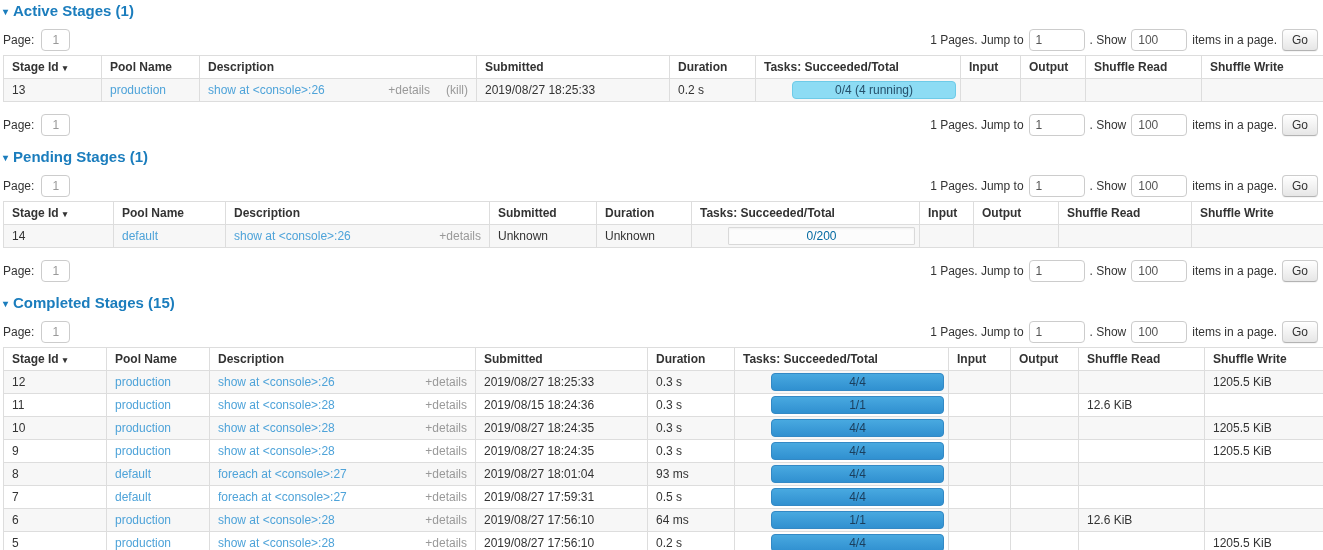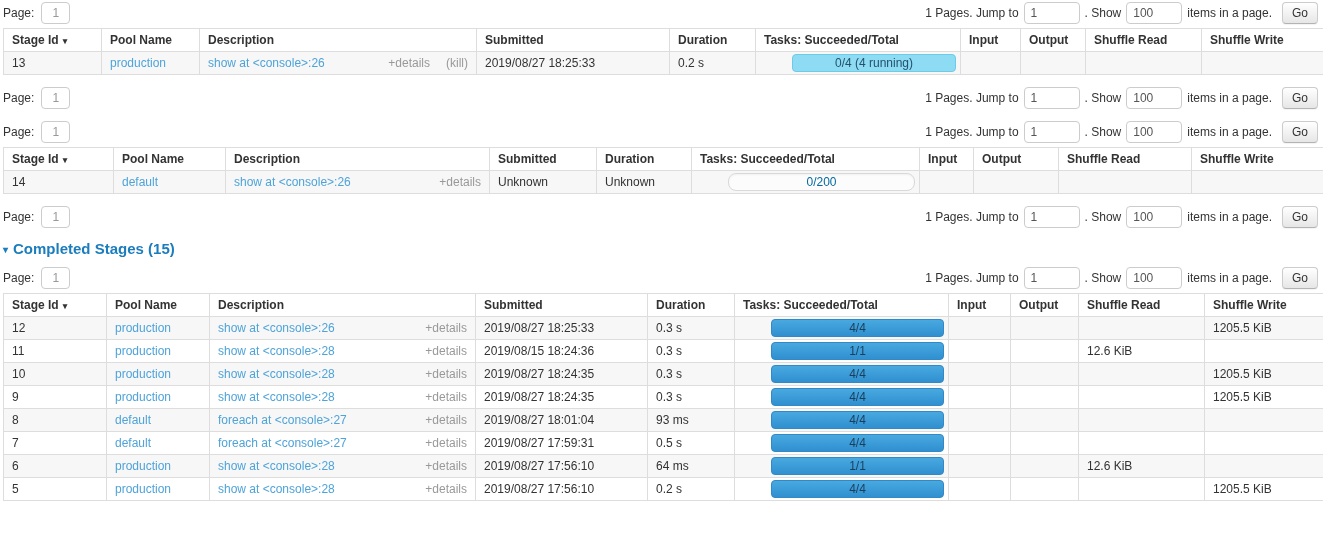--- a/index.html
+++ b/index.html
@@ -44,21 +44,20 @@
     padding: 2px 6px;
     font-size: 12px;
     color: #555;
     height: 16px;
     background: #fff;
   }
   .page-input { width: 15px; text-align: center; color: #999; }
   .jump-input, .show-input { width: 42px; }
   .go-btn {
     font-family: "Liberation Sans", sans-serif;
-    margin-left: 5px;
     padding: 3px 9px;
     font-size: 12px;
     color: #333;
     background: linear-gradient(#ffffff, #e6e6e6);
     border: 1px solid #ccc;
     border-bottom-color: #b3b3b3;
     border-radius: 4px;
     cursor: pointer;
     box-shadow: inset 0 1px 0 rgba(255,255,255,.2), 0 1px 1px rgba(0,0,0,.05);
   }
@@ -78,21 +77,21 @@
   }
   .tbl th { font-weight: bold; color: #333; background: #fff; }
   .tbl tbody tr:nth-child(odd) { background: #f7f7f7; }
   .tbl tbody tr:nth-child(even) { background: #fff; }
   .sort-arrow { font-size: 9px; margin-left: 4px; }
   a.cell-link { color: #4ea3d9; text-decoration: none; cursor: pointer; }
   .desc-wrap { display: flex; align-items: center; }
   .desc-details { margin-left: auto; color: #999; cursor: pointer; }
   .desc-kill { margin-left: 16px; color: #999; cursor: pointer; }
   td.tasks-cell { padding: 2px 4px; }
-  .progress { height: 18px; border-radius: 8px; margin-left: 32px; }
+  .progress { height: 18px; border-radius: 1px; margin-left: 32px; }
   .progress.empty {
     background: #fcfcfc;
     border: 1px solid #d9d9d9;
     box-shadow: inset 0 1px 2px rgba(0,0,0,.05);
     height: 16px;
   }
   .progress.empty .bar-label {
     display: block;
     text-align: center;
     line-height: 16px;
@@ -115,20 +114,21 @@
     background: #8ddcf4;
     border: 1px solid #6ecbe8;
     color: #25506b;
   }
 </style>
 </head>
 <body>
 
 <div id="app">
     <div class="section">
+      <div class="section-title"><span class="arrow">▾</span><span>Active Stages (1)</span></div>
       <div class="pagination-row top">
         <div class="page-group">
           <span>Page:</span>
           <input class="txt-in page-input" value="1" style="">
         </div>
         <div class="pager-controls">
           <span>1 Pages. Jump to</span>
           <input class="txt-in jump-input" value="1" style="">
           <span>. Show</span>
           <input class="txt-in show-input" value="100" style="">
@@ -197,20 +197,21 @@
           <span>1 Pages. Jump to</span>
           <input class="txt-in jump-input" value="1" style="">
           <span>. Show</span>
           <input class="txt-in show-input" value="100" style="">
           <span>items in a page.</span>
           <button class="go-btn">Go</button>
         </div>
       </div>
     </div>
     <div class="section">
+      <div class="section-title"><span class="arrow">▾</span><span>Pending Stages (1)</span></div>
       <div class="pagination-row top">
         <div class="page-group">
           <span>Page:</span>
           <input class="txt-in page-input" value="1" style="">
         </div>
         <div class="pager-controls">
           <span>1 Pages. Jump to</span>
           <input class="txt-in jump-input" value="1" style="">
           <span>. Show</span>
           <input class="txt-in show-input" value="100" style="">

